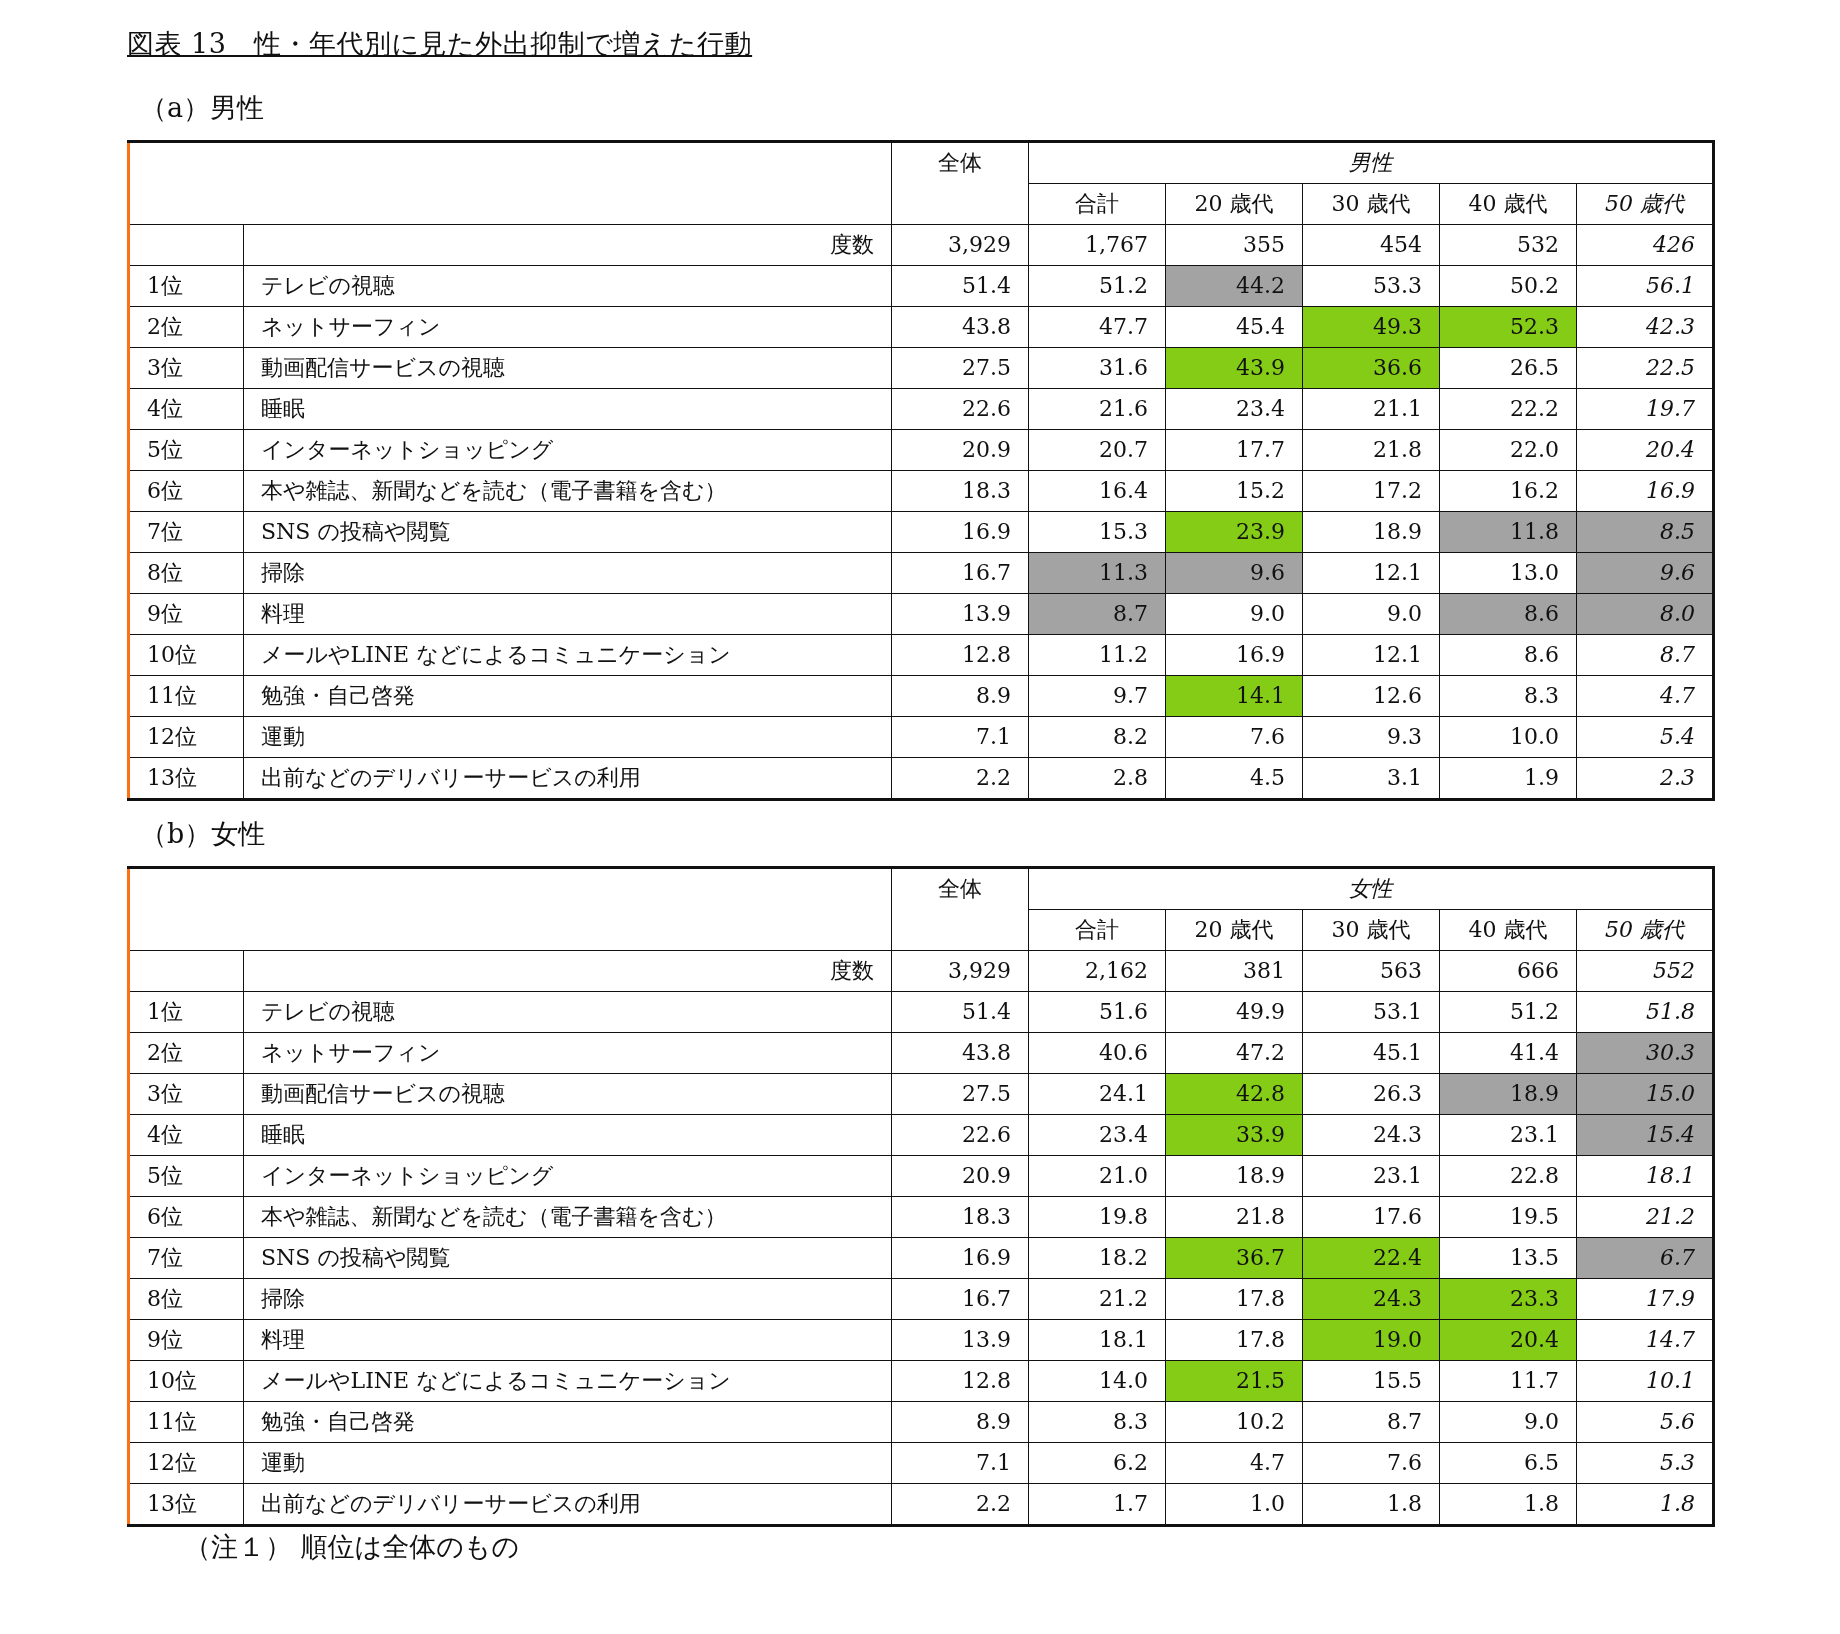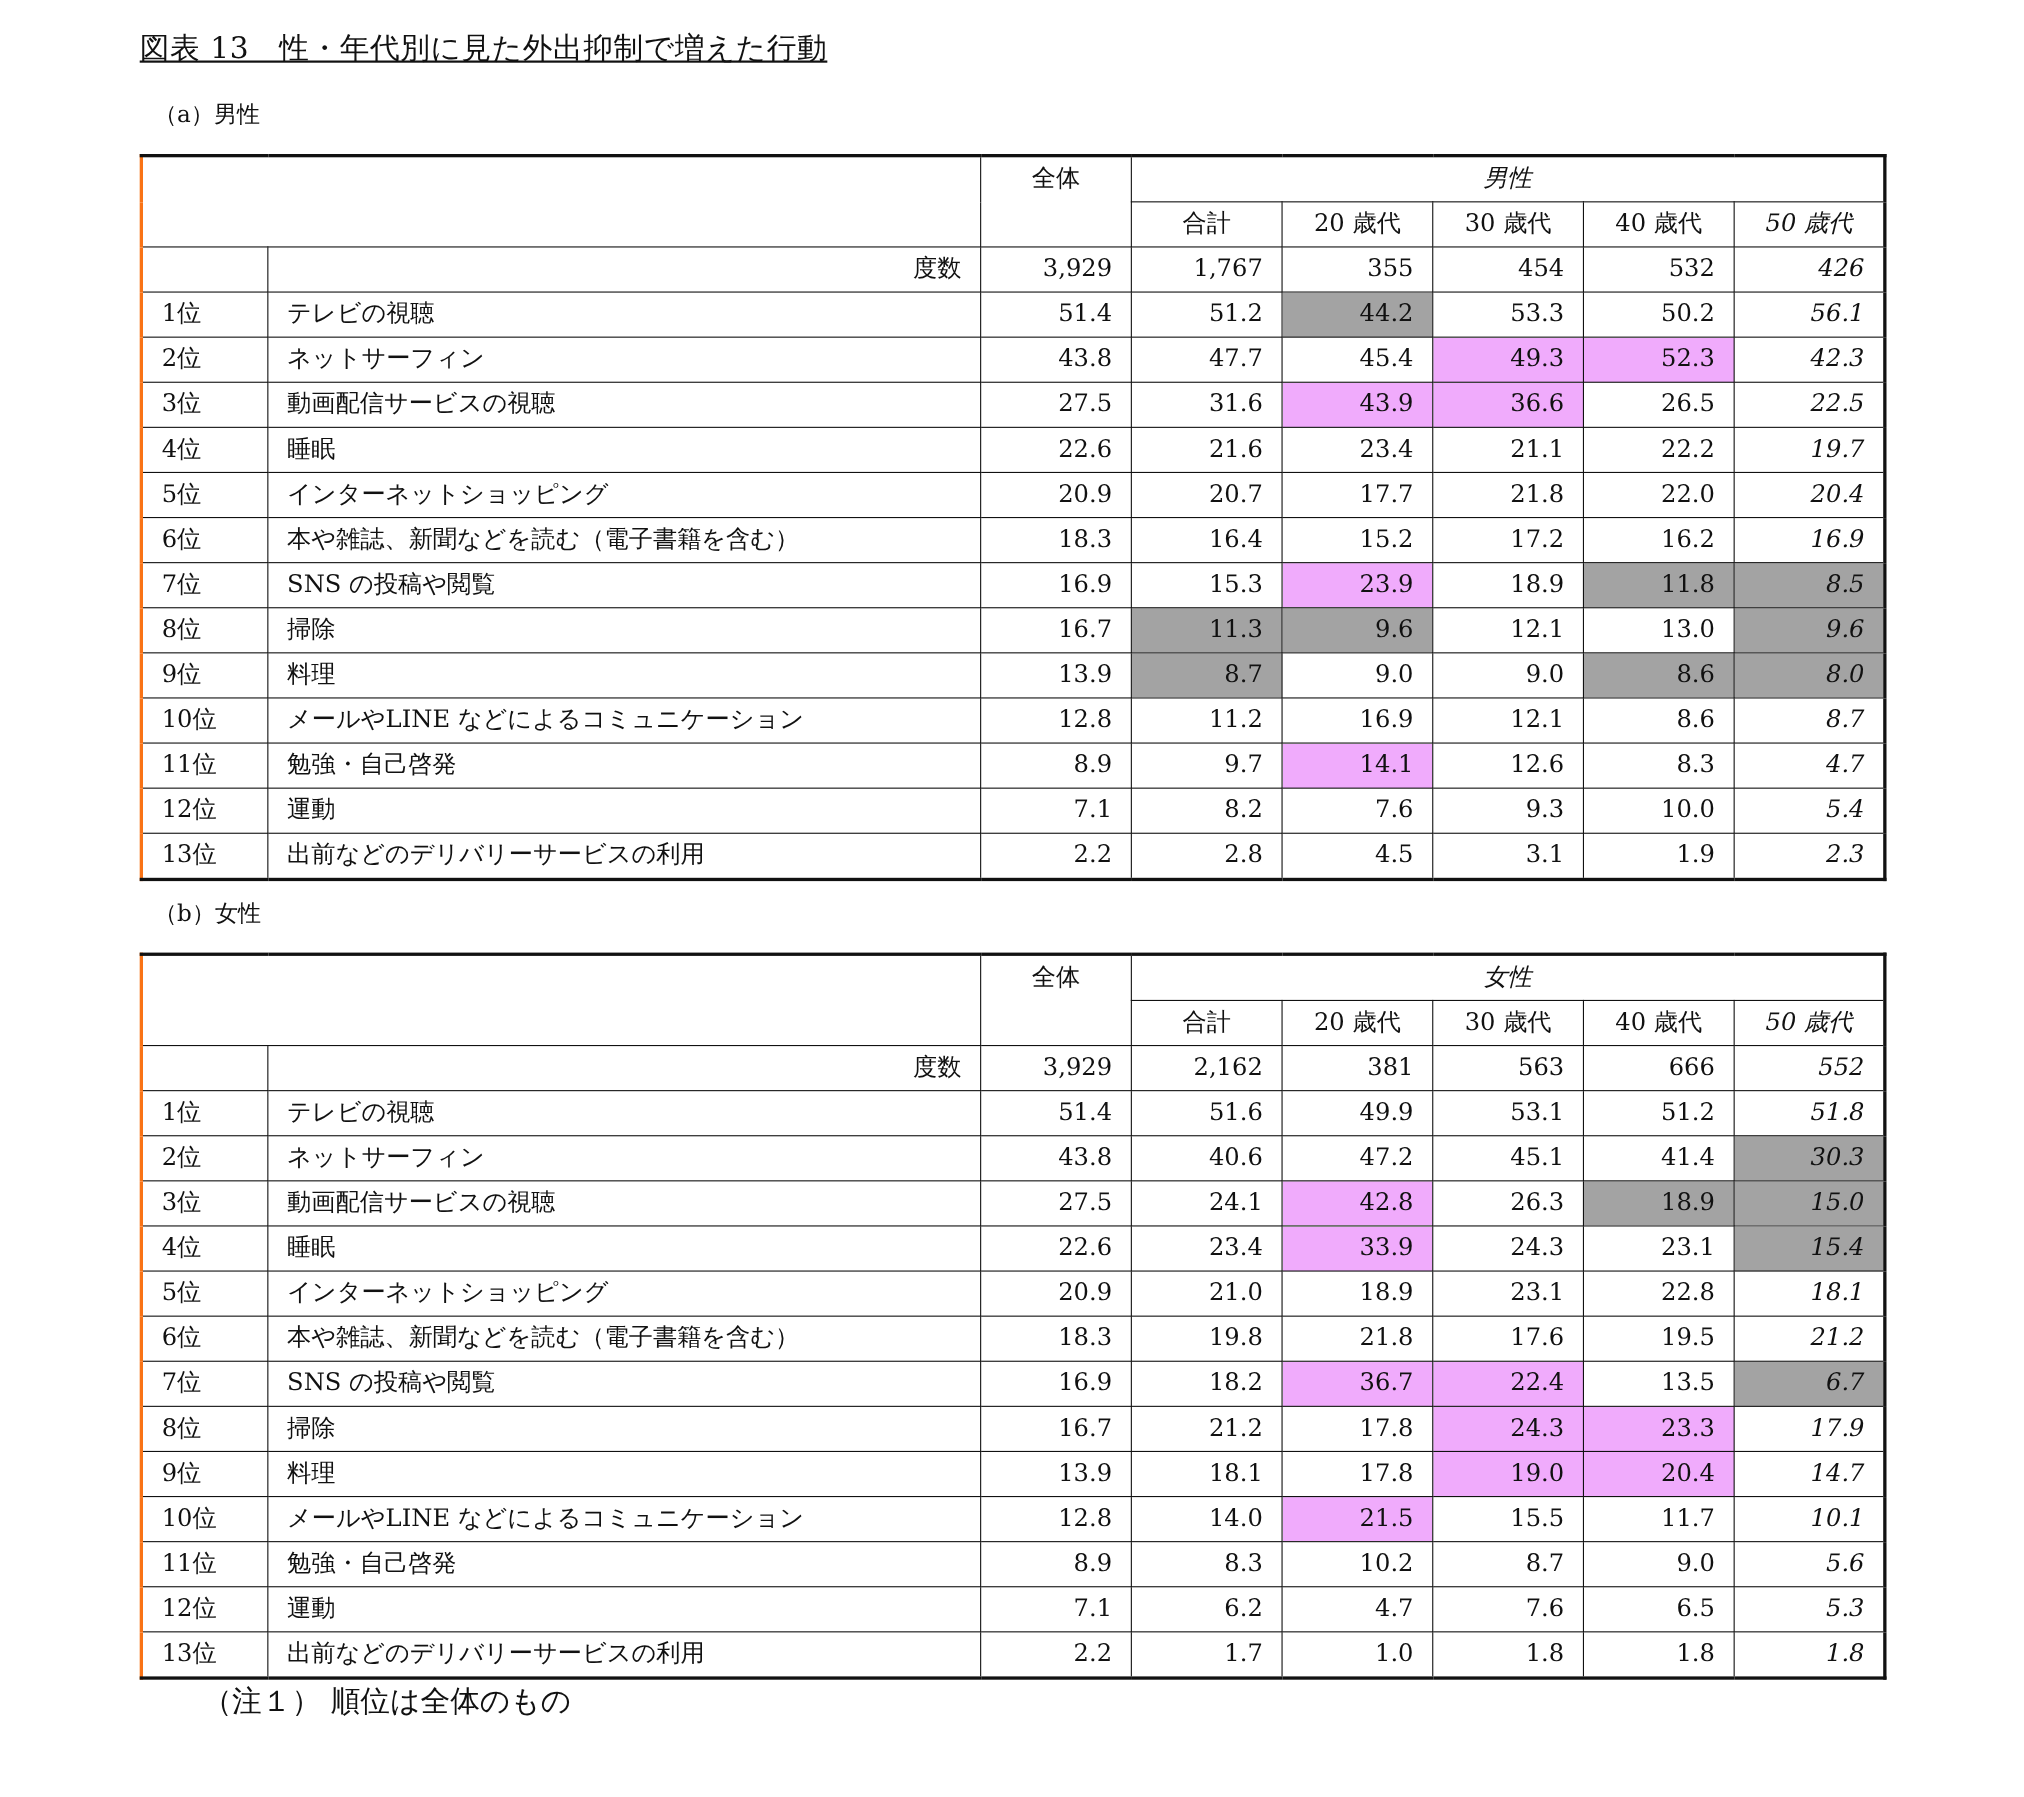--- a/index.html
+++ b/index.html
@@ -1,21 +1,21 @@
 <!DOCTYPE html>
 <html><head>
 <meta charset="utf-8">
 <style>
   html, body { margin:0; padding:0; background:#ffffff; }
   body {
     width:1840px; height:1634px; position:relative; overflow:hidden;
     font-family:"DejaVu Serif","Liberation Serif",serif; color:#111;
   }
   .title { position:absolute; left:127px; top:26px; font-size:27px; letter-spacing:0.5px;text-decoration:underline; }
-  .subtitle { position:absolute; left:140px; font-size:21px; }
+  .subtitle { position:absolute; left:140px; font-size:27px; }
   .sub-a { top:90px; }
   .sub-b { top:816px; }
   table.data {
     position:absolute; left:127px; width:1585px;
     border-collapse:collapse; table-layout:fixed; font-size:22px;
   }
   table.men { top:140px; }
   table.women { top:866px; }
   table.data td {
     border:1.5px solid #111; padding:0 17px; height:40px; line-height:40px;
@@ -25,21 +25,21 @@
   table.data td.outer-left { border-left:3px solid #f97316; }
   table.data td.outer-right { border-right:3px solid #111;font-style:italic; }
   table.data tr.last td { border-bottom:3px solid #111; }
   td.num { text-align:right; }
   td.center { text-align:center; }
   td.rank { padding-left:18px; }
   td.label { padding-left:17px; }
   td.hdr-blank { border-right:1.5px solid #111; }
   td.zentai { text-align:center; vertical-align:top; line-height:36px; }
   td.hl-blue { background:#a3a3a3; }
-  td.hl-pink { background:#f0abfc; }
+  td.hl-pink { background:#84cc16; }
   .notes { position:absolute; left:140px; top:1528px; font-size:27px; line-height:38px;margin-left:44px; }
 </style>
 </head>
 <body>
 
 <div class="title">図表 13　性・年代別に見た外出抑制で増えた行動</div>
 <div class="subtitle sub-a">（a）男性</div>
 <div class="subtitle sub-b">（b）女性</div>
 
 <table class="data men">

